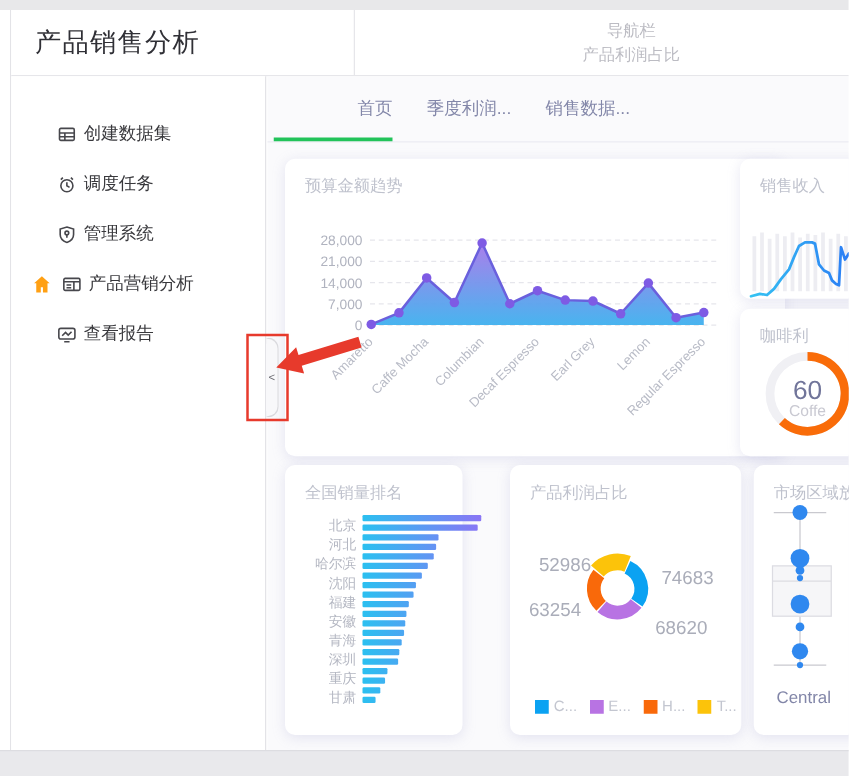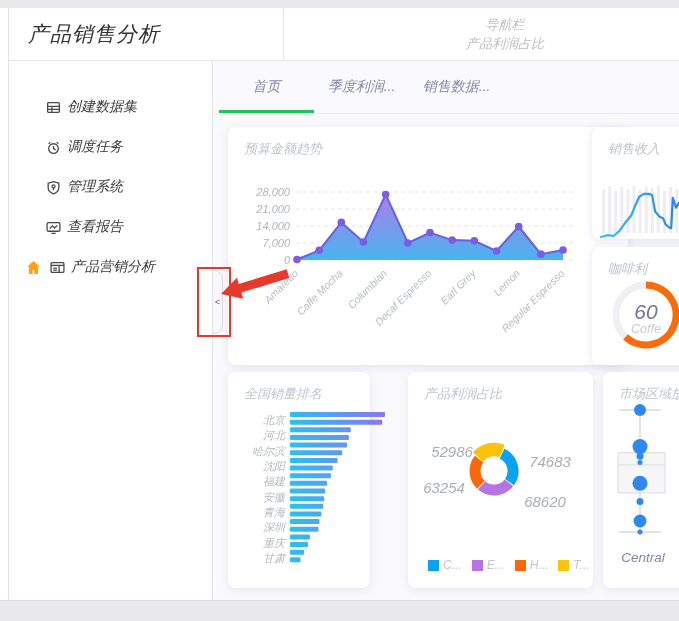--- a/index.html
+++ b/index.html
@@ -1,19 +1,19 @@
 <!DOCTYPE html>
 <html><head>
 <meta charset="utf-8">
 <style>
   * { margin:0; padding:0; box-sizing:border-box; }
   html,body { width:679px; height:621px; overflow:hidden; background:#fff;
     font-family:"Liberation Sans","DejaVu Sans",sans-serif; }
   .abs { position:absolute; }
-  #stage { position:relative; width:679px; height:621px;font-style:italic; }
+  #stage { position:relative; width:679px; height:621px; }
 
   #top-strip { left:0; top:0; width:679px; height:8px; background:#e8e8ea; }
   #left-edge { left:8px; top:8px; width:1px; height:592px; background:#e3e3e7; }
 
   #header { left:9px; top:8px; width:670px; height:53px; background:#fff;
     border-bottom:1px solid #e6e6ea; }
   #app-title { position:absolute; left:19px; top:12px; font-size:21px;
     font-weight:500; color:#303036; letter-spacing:1px; }
   #header-divider { position:absolute; left:274px; top:0; width:1px; height:52px; background:#e6e6ea; }
   #nav-placeholder { position:absolute; left:274px; top:7px; width:396px;
@@ -23,21 +23,21 @@
     border-right:1px solid #e3e3e7; padding-top:26px; }
   .side-item { height:40px; display:flex; align-items:center; padding-left:37px;
     font-size:14px; color:#38383c; cursor:pointer; }
   .side-item svg { margin-right:6px; flex:0 0 auto; }
   .side-item.home-item { padding-left:17px; }
   .home-item .home-ic { margin-right:9px; }
 
   #content { left:214px; top:61px; width:465px; height:539px; background:#fafafc; }
   #tabbar { position:absolute; left:0; top:0; width:465px; height:53px;
     border-bottom:1px solid #ebecf2; display:flex; padding-left:5px; }
-  .tab { width:95px; text-align:center; line-height:50px; font-size:14px;
+  .tab { width:95px; text-align:right; line-height:50px; font-size:14px;
     color:#8387a9; position:relative; cursor:pointer; }
   .tab.active::after { content:""; position:absolute; left:0; right:0; bottom:0;
     height:3px; background:#22c35a; }
 
   .card { position:absolute; background:#fff; border-radius:8px;
     box-shadow:0 2px 10px rgba(150,150,200,.22); }
   .card-title { position:absolute; left:16px; top:13px; font-size:13px;
     color:#bfc2cd; white-space:nowrap; z-index:2; }
   .card svg.chart { position:absolute; left:0; top:0; }
 
@@ -96,36 +96,36 @@
       <span>调度任务</span>
     </div>
     <div class="side-item">
       <svg width="15" height="15" viewBox="0 0 14 14" fill="none" stroke="#47474c" stroke-width="1.2">
           <path d="M7 1.5 12 3v4c0 3-2.2 5-5 6-2.8-1-5-3-5-6V3z"></path>
           <circle cx="7" cy="6" r="1.4"></circle>
           <path d="M7 7.4V9.5"></path>
         </svg>
       <span>管理系统</span>
     </div>
-    <div class="side-item">
-      <svg width="15" height="15" viewBox="0 0 14 14" fill="none" stroke="#47474c" stroke-width="1.2">
-          <rect x="1" y="2.5" width="12" height="8" rx="1.5"></rect>
-          <path d="M3.5 8 6 5.5 8 7.5 10.5 5M5 12.5h4"></path>
-        </svg>
-      <span>查看报告</span>
-    </div>
     <div class="side-item home-item">
       <svg class="home-ic" width="15" height="15" viewBox="0 0 14 14">
           <path d="M7 1 1.2 6.2h1.6V13h3.4V9.2h1.6V13h3.4V6.2h1.6z" fill="#ffa014"></path>
         </svg>
       <svg width="15" height="15" viewBox="0 0 14 14" fill="none" stroke="#47474c" stroke-width="1.2">
           <rect x="1" y="2.5" width="12" height="9" rx="1"></rect>
           <path d="M1 5h12M8.5 5v6.5M3 7.5h3.5M3 9.5h3.5"></path>
         </svg>
       <span>产品营销分析</span>
+    </div>
+    <div class="side-item">
+      <svg width="15" height="15" viewBox="0 0 14 14" fill="none" stroke="#47474c" stroke-width="1.2">
+          <rect x="1" y="2.5" width="12" height="8" rx="1.5"></rect>
+          <path d="M3.5 8 6 5.5 8 7.5 10.5 5M5 12.5h4"></path>
+        </svg>
+      <span>查看报告</span>
     </div>
   </div>
 
   <div id="content" class="abs">
     <div id="tabbar">
       <div class="tab active">首页</div>
       <div class="tab">季度利润...</div>
       <div class="tab">销售数据...</div>
     </div>
 

